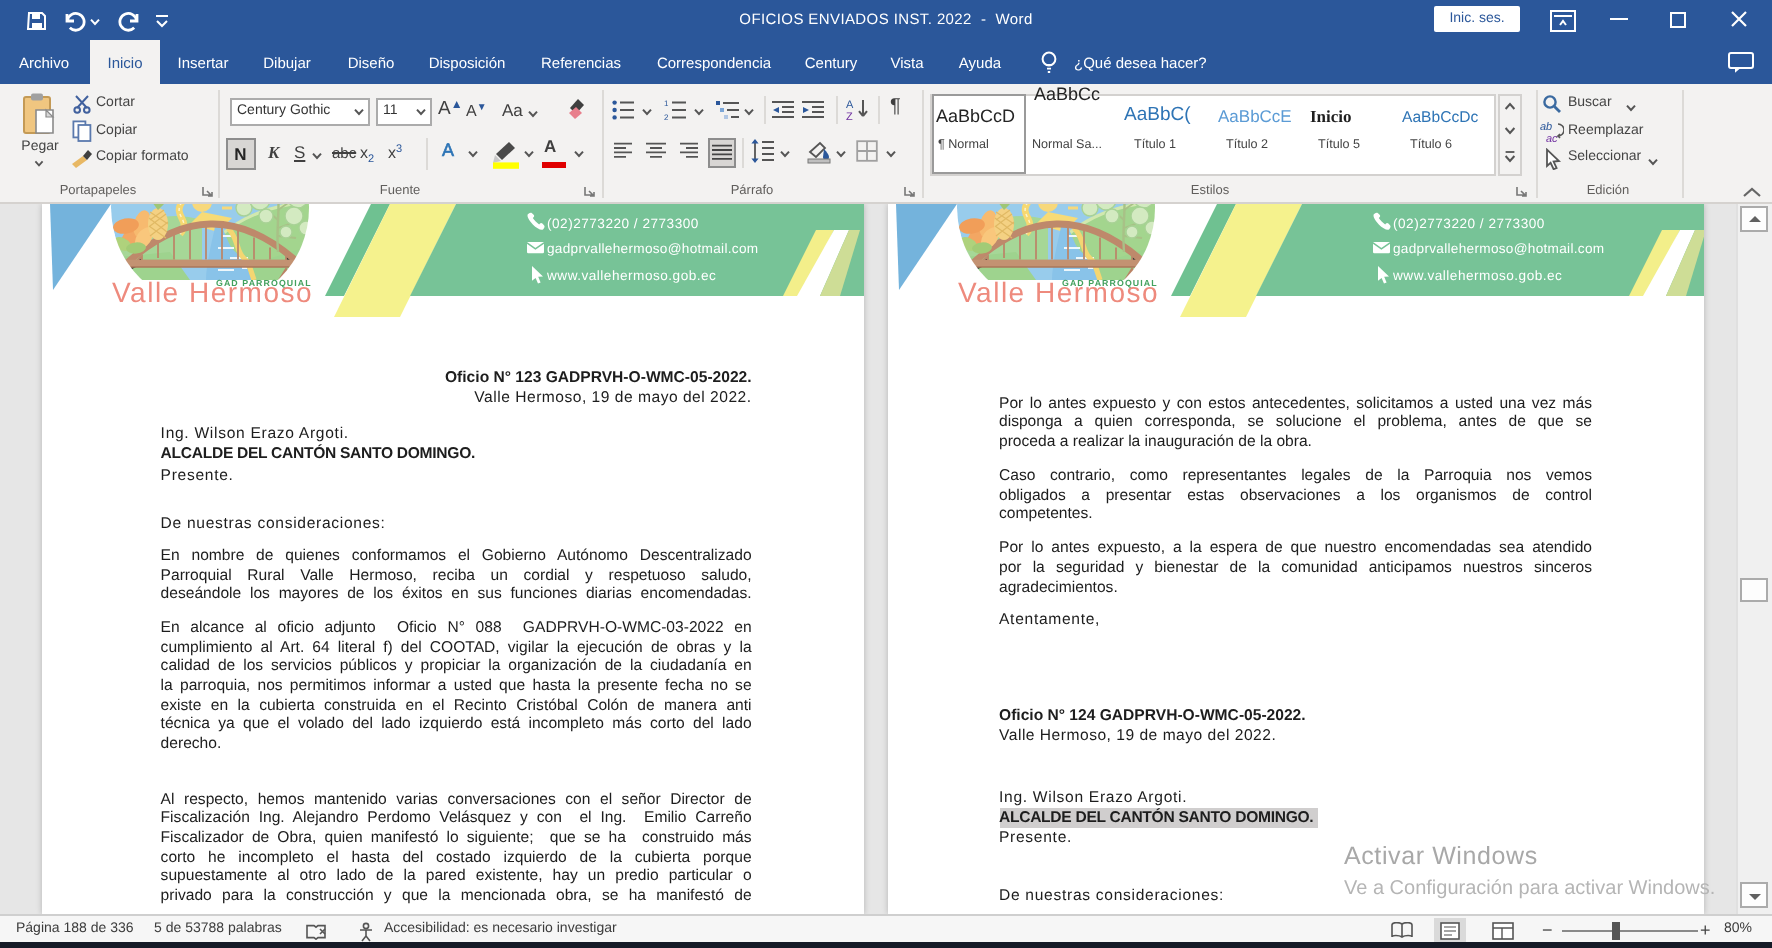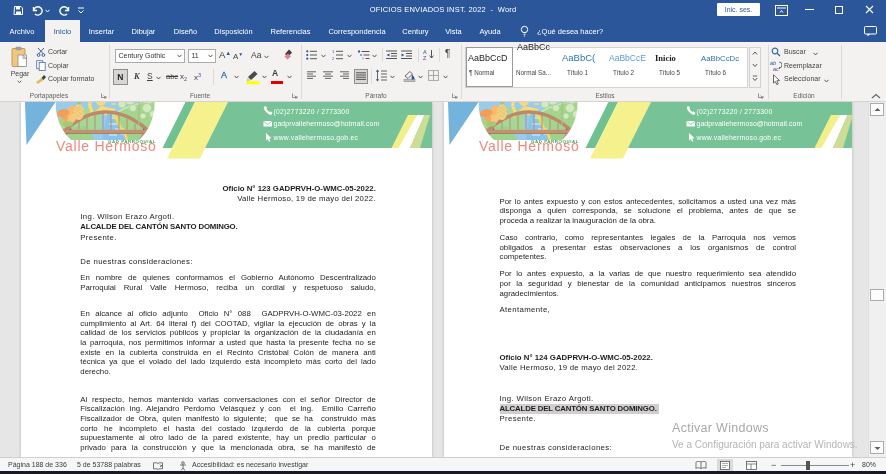--- a/index.html
+++ b/index.html
@@ -414,20 +414,21 @@
       </svg>
     <div class="bl b" style="top:81.7px;right:56.2px;letter-spacing:0">Oficio N° 123 GADPRVH-O-WMC-05-2022.</div>
     <div class="bl" style="top:91.8px;right:56.2px;letter-spacing:0.25px">Valle Hermoso, 19 de mayo del 2022.</div>
     <div class="bl" style="left:59.3px;top:109.8px">Ing. Wilson Erazo Argoti.</div>
     <div class="bl b" style="left:59.3px;top:120.4px;letter-spacing:-0.15px">ALCALDE DEL CANTÓN SANTO DOMINGO.</div>
     <div class="bl" style="left:59.3px;top:131.3px">Presente.</div>
     <div class="bl" style="left:59.3px;top:154.9px">De nuestras consideraciones:</div>
     <div class="para" style="left:59.3px;top:171px;width:295.5px">
       <div>En nombre de quienes conformamos el Gobierno Autónomo Descentralizado</div>
       <div>Parroquial Rural Valle Hermoso, reciba un cordial y respetuoso saludo,</div>
+      <div>deseándole los mayores de los éxitos en sus funciones diarias encomendadas.</div>
     </div>
     <div class="para" style="left:59.3px;top:206.9px;width:295.5px">
       <div>En alcance al oficio adjunto&nbsp; Oficio N° 088&nbsp; GADPRVH-O-WMC-03-2022 en</div>
       <div>cumplimiento al Art. 64 literal f) del COOTAD, vigilar la ejecución de obras y la</div>
       <div>calidad de los servicios públicos y propiciar la organización de la ciudadanía en</div>
       <div>la parroquia, nos permitimos informar a usted que hasta la presente fecha no se</div>
       <div>existe en la cubierta construida en el Recinto Cristóbal Colón de manera anti</div>
       <div>técnica ya que el volado del lado izquierdo está incompleto más corto del lado</div>
       <div class="last">derecho.</div>
     </div>
@@ -448,21 +449,21 @@
       <div>Por lo antes expuesto y con estos antecedentes, solicitamos a usted una vez más</div>
       <div>disponga a quien corresponda, se solucione el problema, antes de que se</div>
       <div class="last">proceda a realizar la inauguración de la obra.</div>
     </div>
     <div class="para" style="left:55.5px;top:131px;width:296.5px">
       <div>Caso contrario, como representantes legales de la Parroquia nos vemos</div>
       <div>obligados a presentar estas observaciones a los organismos de control</div>
       <div class="last">competentes.</div>
     </div>
     <div class="para" style="left:55.5px;top:167.2px;width:296.5px">
-      <div>Por lo antes expuesto, a la varias de que nuestro requerimiento sea atendido</div>
+      <div>Por lo antes expuesto, a la espera de que nuestro encomendadas sea atendido</div>
       <div>por la seguridad y bienestar de la comunidad anticipamos nuestros sinceros</div>
       <div class="last">agradecimientos.</div>
     </div>
     <div class="bl" style="left:55.5px;top:203px">Atentamente,</div>
     <div class="bl b" style="left:55.5px;top:250.6px;letter-spacing:0">Oficio N° 124 GADPRVH-O-WMC-05-2022.</div>
     <div class="bl" style="left:55.5px;top:260.7px;letter-spacing:0.25px">Valle Hermoso, 19 de mayo del 2022.</div>
     <div class="bl" style="left:55.5px;top:291.5px">Ing. Wilson Erazo Argoti.</div>
     <div class="bl b" style="left:55.5px;top:301.7px;letter-spacing:-0.15px"><span style="background:#d0cece;display:inline-block;padding:0 2px 1px 0">ALCALDE DEL CANTÓN SANTO DOMINGO.</span></div>
     <div class="bl" style="left:55.5px;top:311.7px">Presente.</div>
     <div class="bl" style="left:55.5px;top:341.3px">De nuestras consideraciones:</div>

